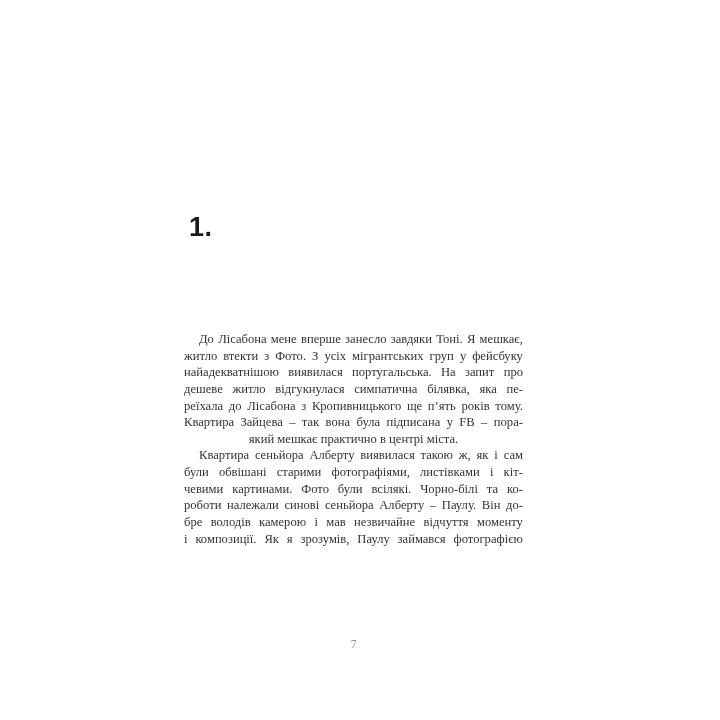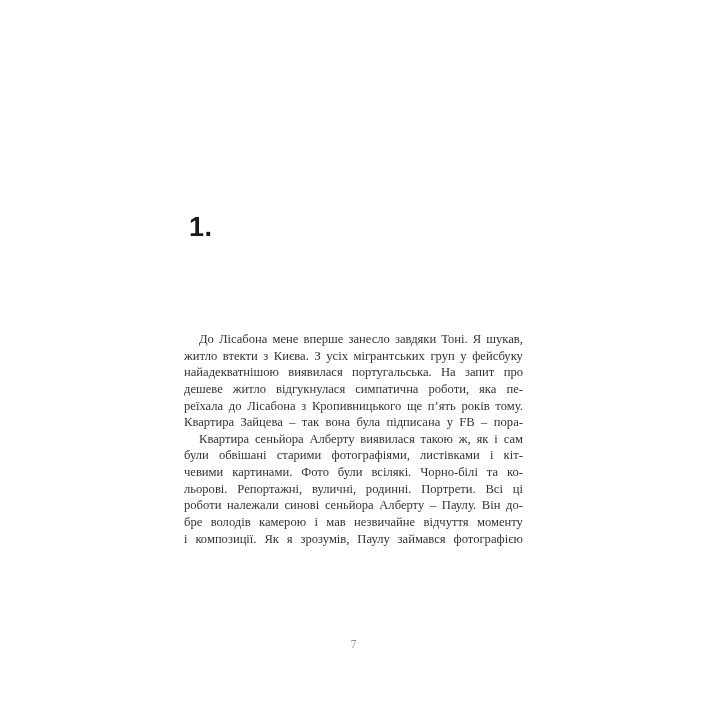--- a/index.html
+++ b/index.html
@@ -67,48 +67,48 @@
   <div class="body-text" style="color: rgb(51, 51, 51);">
       <div class="line justified indent">
         <span>До</span>
         <span>Лісабона</span>
         <span>мене</span>
         <span>вперше</span>
         <span>занесло</span>
         <span>завдяки</span>
         <span>Тоні.</span>
         <span>Я</span>
-        <span>шукав,</span>
+        <span>мешкає,</span>
       </div>
       <div class="line justified">
         <span>житло</span>
         <span>втекти</span>
         <span>з</span>
-        <span>Києва.</span>
+        <span>Фото.</span>
         <span>З</span>
         <span>усіх</span>
         <span>мігрантських</span>
         <span>груп</span>
         <span>у</span>
         <span>фейсбуку</span>
       </div>
       <div class="line justified">
         <span>найадекватнішою</span>
         <span>виявилася</span>
         <span>португальська.</span>
         <span>На</span>
         <span>запит</span>
         <span>про</span>
       </div>
       <div class="line justified">
         <span>дешеве</span>
         <span>житло</span>
         <span>відгукнулася</span>
         <span>симпатична</span>
-        <span>роботи,</span>
+        <span>білявка,</span>
         <span>яка</span>
         <span>пе-</span>
       </div>
       <div class="line justified">
         <span>реїхала</span>
         <span>до</span>
         <span>Лісабона</span>
         <span>з</span>
         <span>Кропивницького</span>
         <span>ще</span>
@@ -122,20 +122,21 @@
         <span>–</span>
         <span>так</span>
         <span>вона</span>
         <span>була</span>
         <span>підписана</span>
         <span>у</span>
         <span>FB</span>
         <span>–</span>
         <span>пора-</span>
       </div>
+      <div class="line">який мешкає практично в центрі міста.</div>
       <div class="line justified indent">
         <span>Квартира</span>
         <span>сеньйора</span>
         <span>Алберту</span>
         <span>виявилася</span>
         <span>такою</span>
         <span>ж,</span>
         <span>як</span>
         <span>і</span>
         <span>сам</span>
@@ -151,29 +152,20 @@
       </div>
       <div class="line justified">
         <span>чевими</span>
         <span>картинами.</span>
         <span>Фото</span>
         <span>були</span>
         <span>всілякі.</span>
         <span>Чорно-білі</span>
         <span>та</span>
         <span>ко-</span>
-      </div>
-      <div class="line justified">
-        <span>льорові.</span>
-        <span>Репортажні,</span>
-        <span>вуличні,</span>
-        <span>родинні.</span>
-        <span>Портрети.</span>
-        <span>Всі</span>
-        <span>ці</span>
       </div>
       <div class="line justified">
         <span>роботи</span>
         <span>належали</span>
         <span>синові</span>
         <span>сеньйора</span>
         <span>Алберту</span>
         <span>–</span>
         <span>Паулу.</span>
         <span>Він</span>

